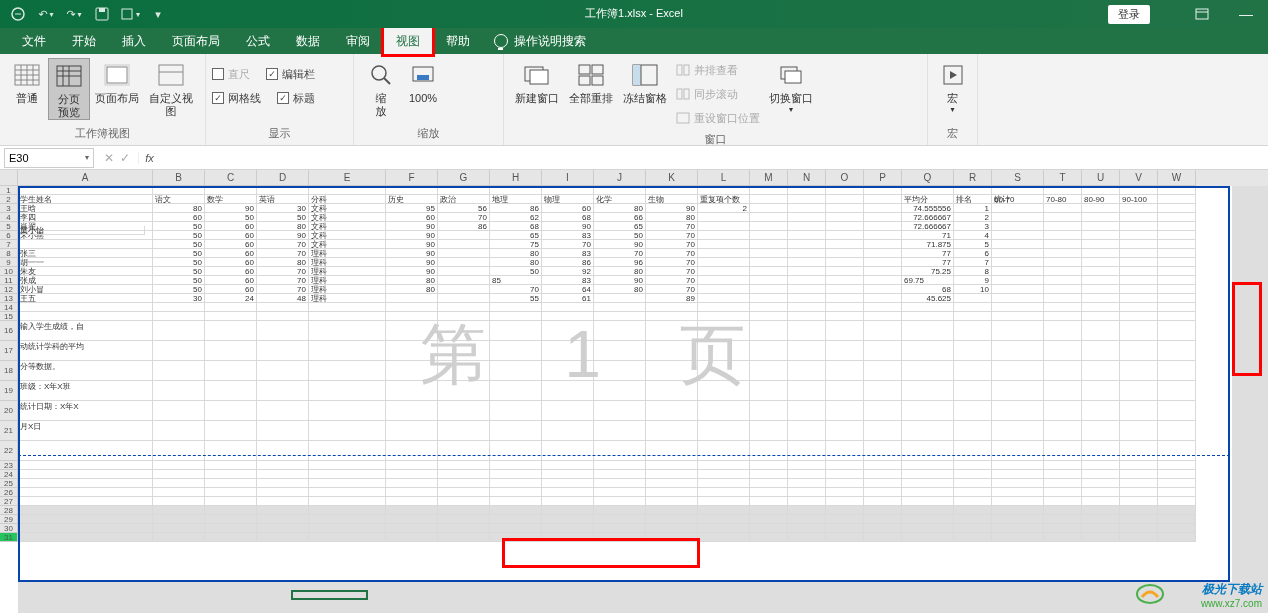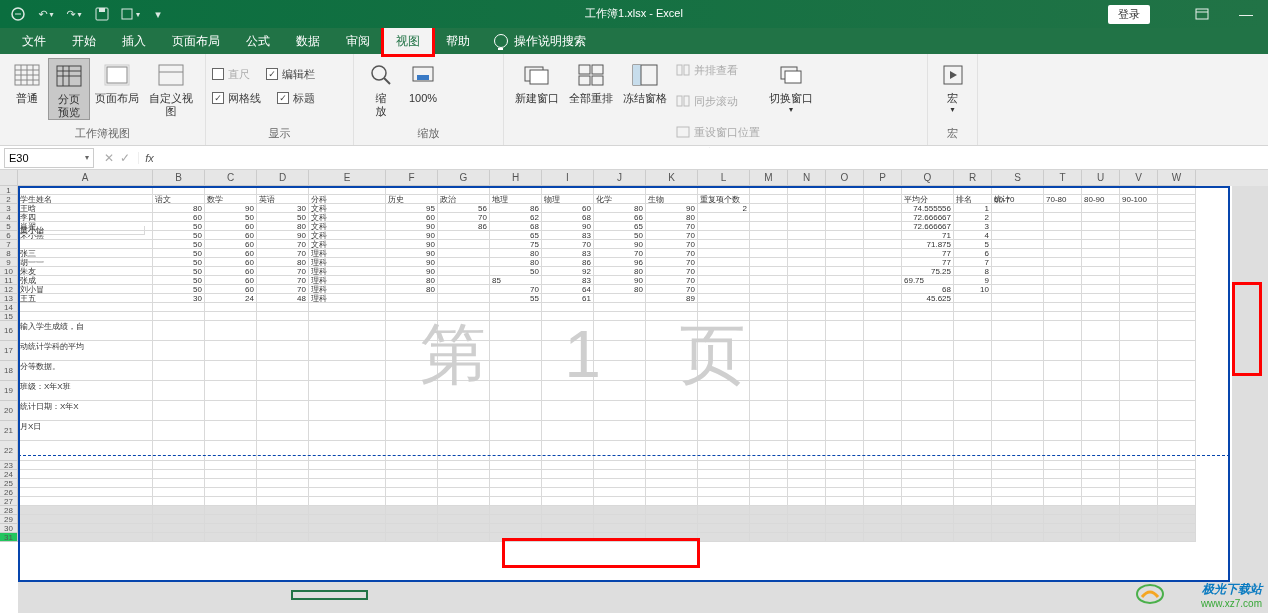--- a/index.html
+++ b/index.html
@@ -251,21 +251,21 @@
       <div class="bigbtn wide">
         <div class="bicon">
             <svg width="26" height="22">
               <rect x="1" y="1" width="24" height="20" fill="none" stroke="#555"></rect>
               <rect x="1" y="1" width="8" height="20" fill="#c7ddec"></rect>
               <line x1="9" y1="1" x2="9" y2="21" stroke="#555"></line>
             </svg>
           </div>
         <span>冻结窗格</span>
       </div>
-      <div style="display:flex;flex-direction:column;gap:11px;padding:2px 4px;font-size:11px">
+      <div style="display:flex;flex-direction:column;gap:4px;padding:2px 4px;font-size:11px">
         <div class="chkrow disabled">
             <svg width="14" height="12">
               <rect x="1" y="1" width="5" height="10" fill="none" stroke="#bbb"></rect>
               <rect x="8" y="1" width="5" height="10" fill="none" stroke="#bbb"></rect>
             </svg>
             <span>并排查看</span>
           </div>
         <div class="chkrow disabled">
             <svg width="14" height="12">
               <rect x="1" y="1" width="5" height="10" fill="none" stroke="#bbb"></rect>

